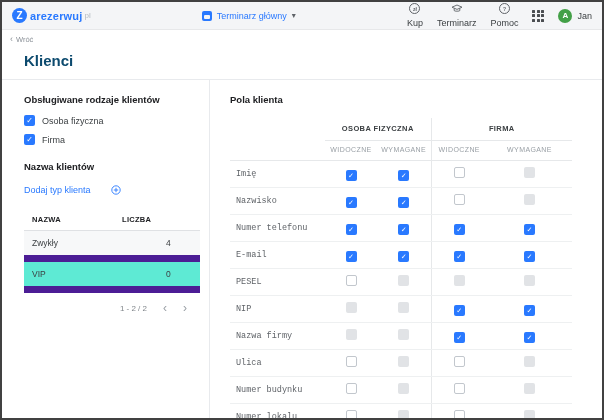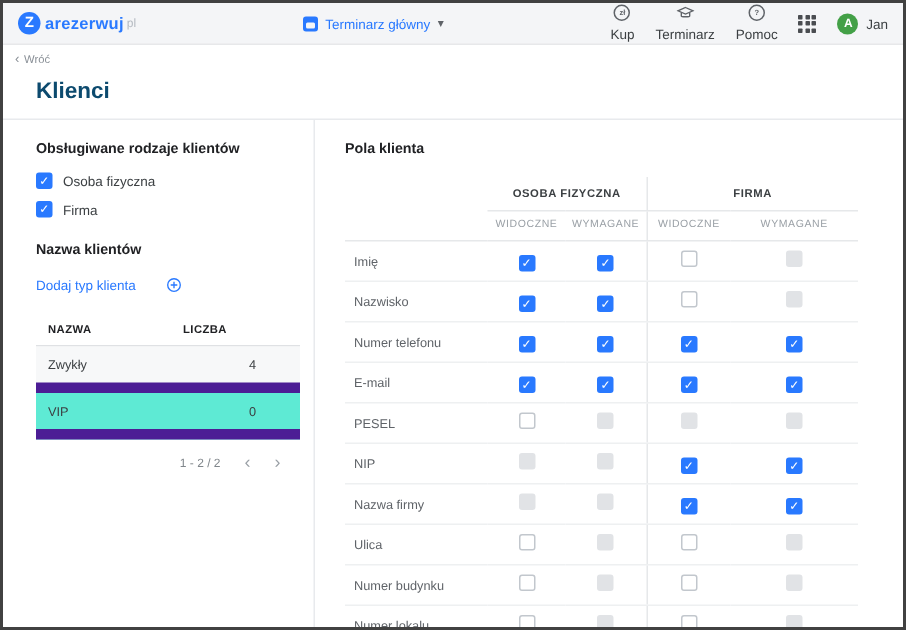--- a/index.html
+++ b/index.html
@@ -62,21 +62,21 @@
   .pagination { margin-top:10px; display:flex; justify-content:flex-end; align-items:center; gap:16px; padding-right:12px; font-size:8px; color:#80868b; }
   .pg-ch { font-size:12px; line-height:10px; color:#9aa0a6; cursor:pointer; }
 
   
   table.fields { border-collapse:collapse; margin-top:13px; table-layout:fixed; }
   .fields th, .fields td { padding:0; }
   .fields .grp th { font-size:7.5px; font-weight:bold; letter-spacing:.4px; color:#3c4043; padding:6px 0 7px; text-align:center; border-bottom:1px solid #e6e8ea; }
   .fields .grp th.lbl { border-bottom:none; }
   .fields .sub th { font-size:7px; font-weight:normal; letter-spacing:.4px; color:#9aa0a6; padding:5px 0 7px; text-align:center; border-bottom:1px solid #e6e8ea; }
   .fields .sub th.lbl { border-bottom:1px solid #e6e8ea; }
-  .fields tbody td { border-bottom:1px solid #eef0f1; text-align:center; padding:4px 0; height:19px; }
+  .fields tbody td { border-bottom:1px solid #eef0f1; text-align:center; padding:4px 0; height:19px;font-family:Liberation Mono, monospace; }
   .fields td.lbl { text-align:left; font-size:8.5px; color:#5f6368; padding-left:6px; }
   .fields .gsep { border-left:1px solid #e6e8ea; }
 </style>
 </head>
 <body>
 
 <div class="page">
 
   <header class="topbar">
     <div class="logo">

